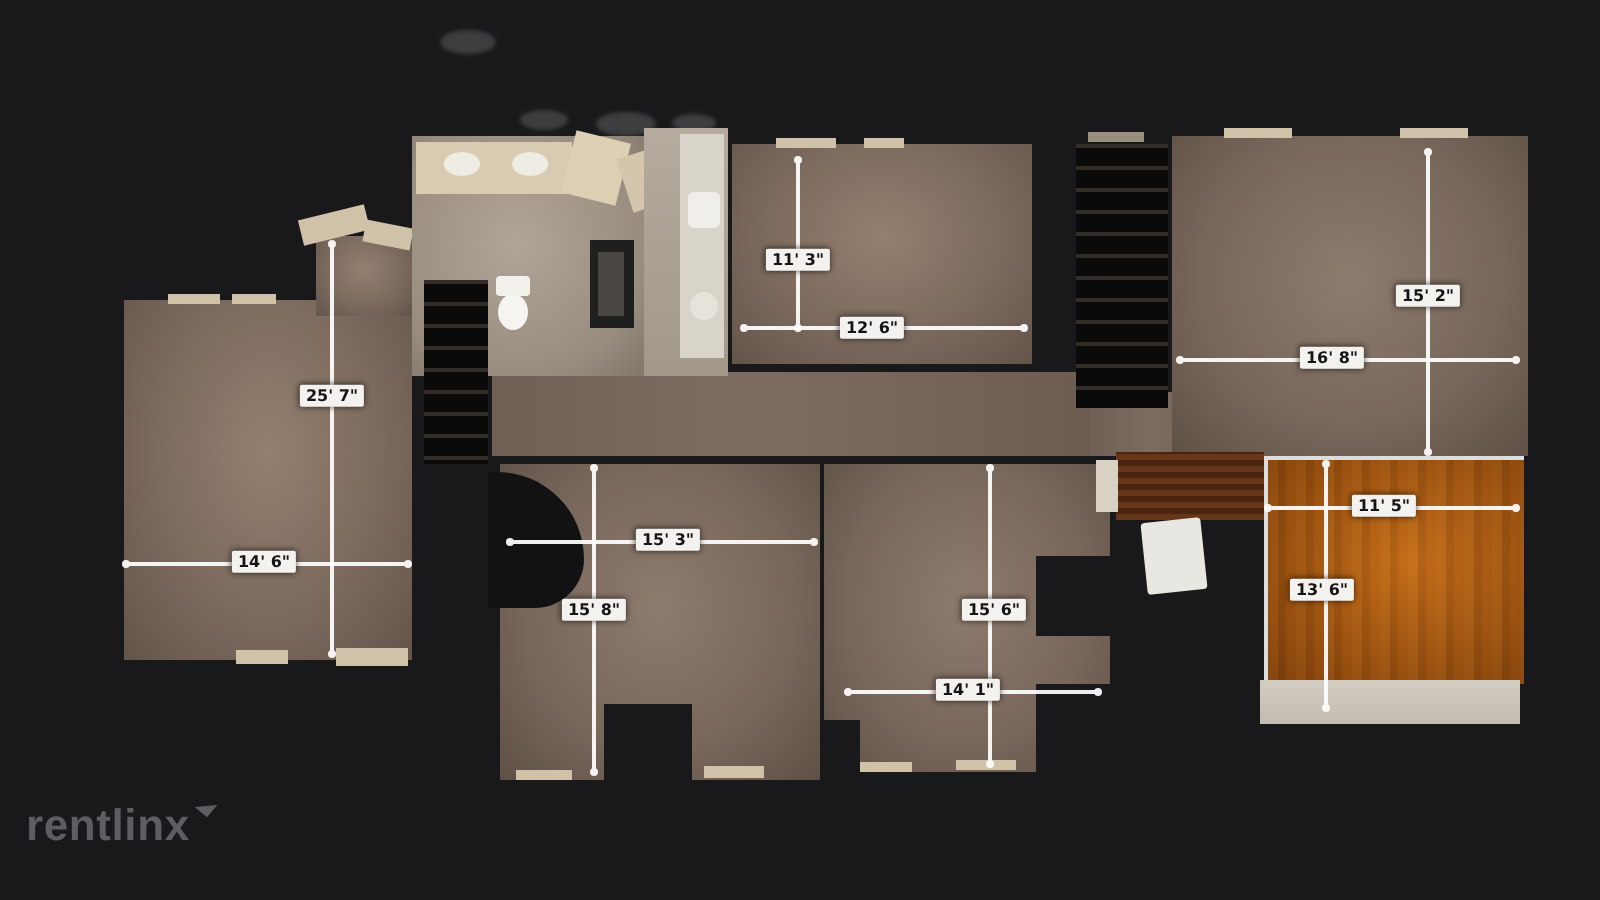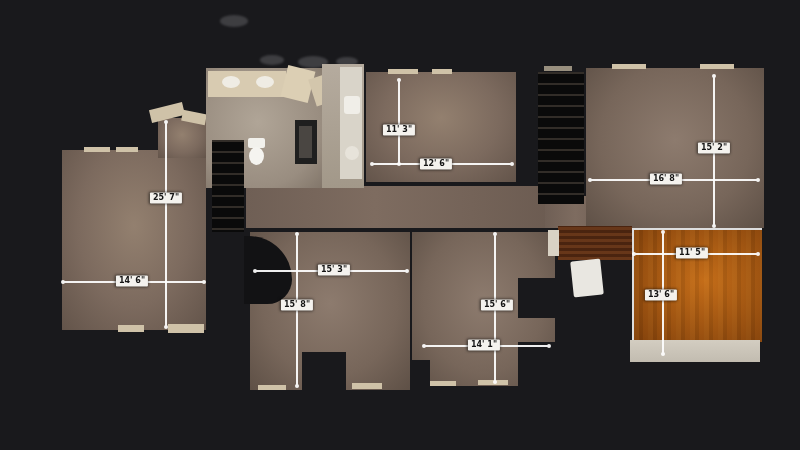--- a/index.html
+++ b/index.html
@@ -134,14 +134,18 @@
   <span class="dim-label" style="left:436px;top:164px;">12' 6"</span>
   <span class="dim-label" style="left:714px;top:148px;">15' 2"</span>
   <span class="dim-label" style="left:666px;top:179px;">16' 8"</span>
   <span class="dim-label" style="left:334px;top:270px;">15' 3"</span>
   <span class="dim-label" style="left:297px;top:305px;">15' 8"</span>
   <span class="dim-label" style="left:497px;top:305px;">15' 6"</span>
   <span class="dim-label" style="left:484px;top:345px;">14' 1"</span>
   <span class="dim-label" style="left:692px;top:253px;">11' 5"</span>
   <span class="dim-label" style="left:661px;top:295px;">13' 6"</span>
 
+  <div class="logo">
+    <span>rentlinx</span>
+    <span class="logo-arrow"></span>
+  </div>
 
 </div>
 
 </body></html>

